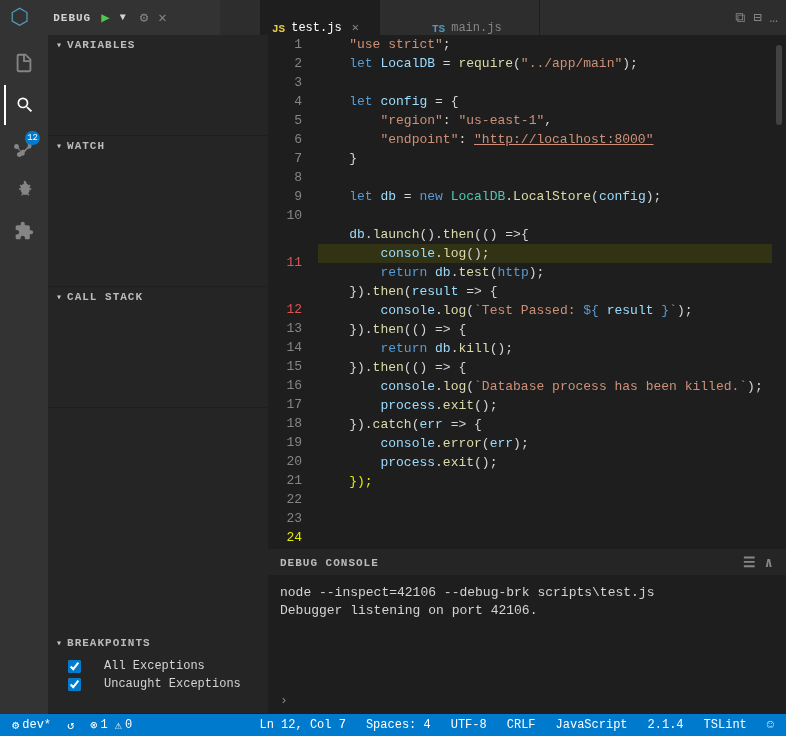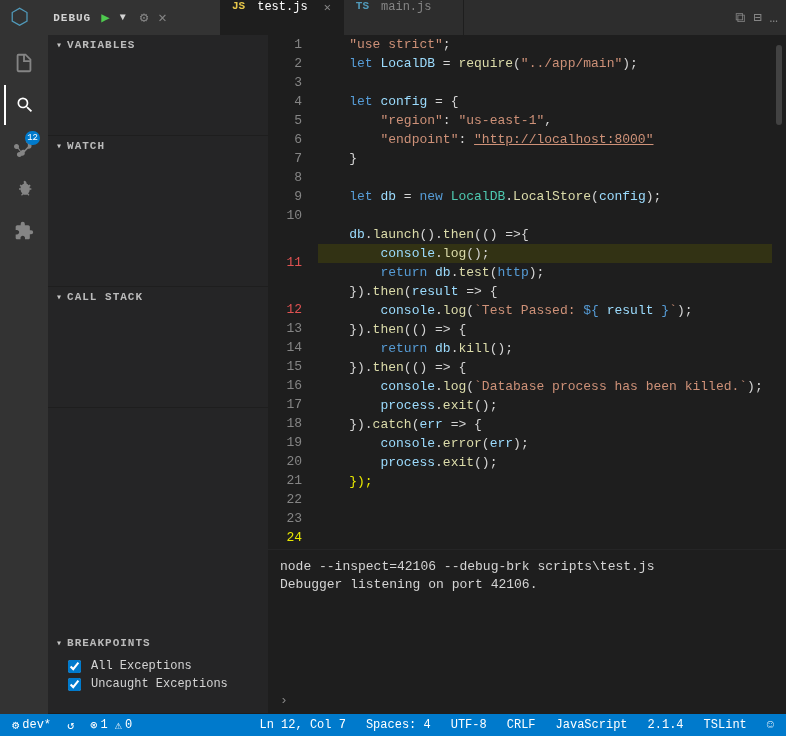--- a/index.html
+++ b/index.html
@@ -9,28 +9,29 @@
       font-family: 'Consolas', 'Courier New', monospace;
       font-size: 13px;
       width: 786px;
       height: 736px;
       overflow: hidden;
       display: flex;
       flex-direction: column;
     }
     .tab {
       display: flex;
-      align-items: flex-start;
+      align-items: flex-end;
       padding: 0 12px;
       height: 100%;
       cursor: pointer;
       font-size: 12px;
-      gap: 12px;
+      gap: 6px;
       border-right: 1px solid #1e1e1e;
       position: relative;
+      margin-left: 40px;
     }
     .tab.active {
       background: #1e1e1e;
       color: #fff;
     }
     .tab.inactive {
       background: #2d2d2d;
       color: #858585;
     }
 
@@ -66,21 +67,21 @@
     .sidebar-section-body {
       min-height: 60px;
       padding: 4px 0;
     }
     .sidebar-item {
       display: flex;
       align-items: center;
       padding: 2px 8px 2px 20px;
       font-size: 12px;
       cursor: pointer;
-      gap: 10px;
+      gap: 23px;
     }
     .sidebar-checkbox {
       width: 13px;
       height: 13px;
       accent-color: #007acc;
     }
 
     
     .editor-area {
       flex: 1;
@@ -450,20 +451,27 @@
           <div class="code-line"><span>&nbsp;&nbsp;&nbsp;&nbsp;&nbsp;&nbsp;&nbsp;&nbsp;</span><span class="console-kw">console</span><span>.</span><span class="fn">error</span><span>(</span><span class="var">err</span><span>);</span></div>
           <div class="code-line"><span>&nbsp;&nbsp;&nbsp;&nbsp;&nbsp;&nbsp;&nbsp;&nbsp;</span><span class="var">process</span><span>.</span><span class="fn">exit</span><span>();</span></div>
           <div class="code-line"><span style="color:#e8e800;">&nbsp;&nbsp;&nbsp;&nbsp;</span><span style="color:#e8e800;">});</span></div>
         </div>
         <div class="scrollbar">
           <div class="scrollbar-thumb"></div>
         </div>
       </div>
 
       <div class="debug-console">
+        <div class="debug-console-header">
+          <span>DEBUG CONSOLE</span>
+          <div class="debug-console-icons">
+            <span style="color:#858585;cursor:pointer;font-size:14px;">☰</span>
+            <span style="color:#858585;cursor:pointer;font-size:14px;">∧</span>
+          </div>
+        </div>
         <div class="debug-console-body">
           <div class="console-line">
             <span>node --inspect=42106 --debug-brk scripts\test.js</span>
           </div>
           <div class="console-line">
             <span>Debugger listening on port 42106.</span>
           </div>
         </div>
         <div class="console-prompt" style="padding:0 12px 6px 12px;">
           <span style="color:#858585;margin-right:4px;">›</span>

